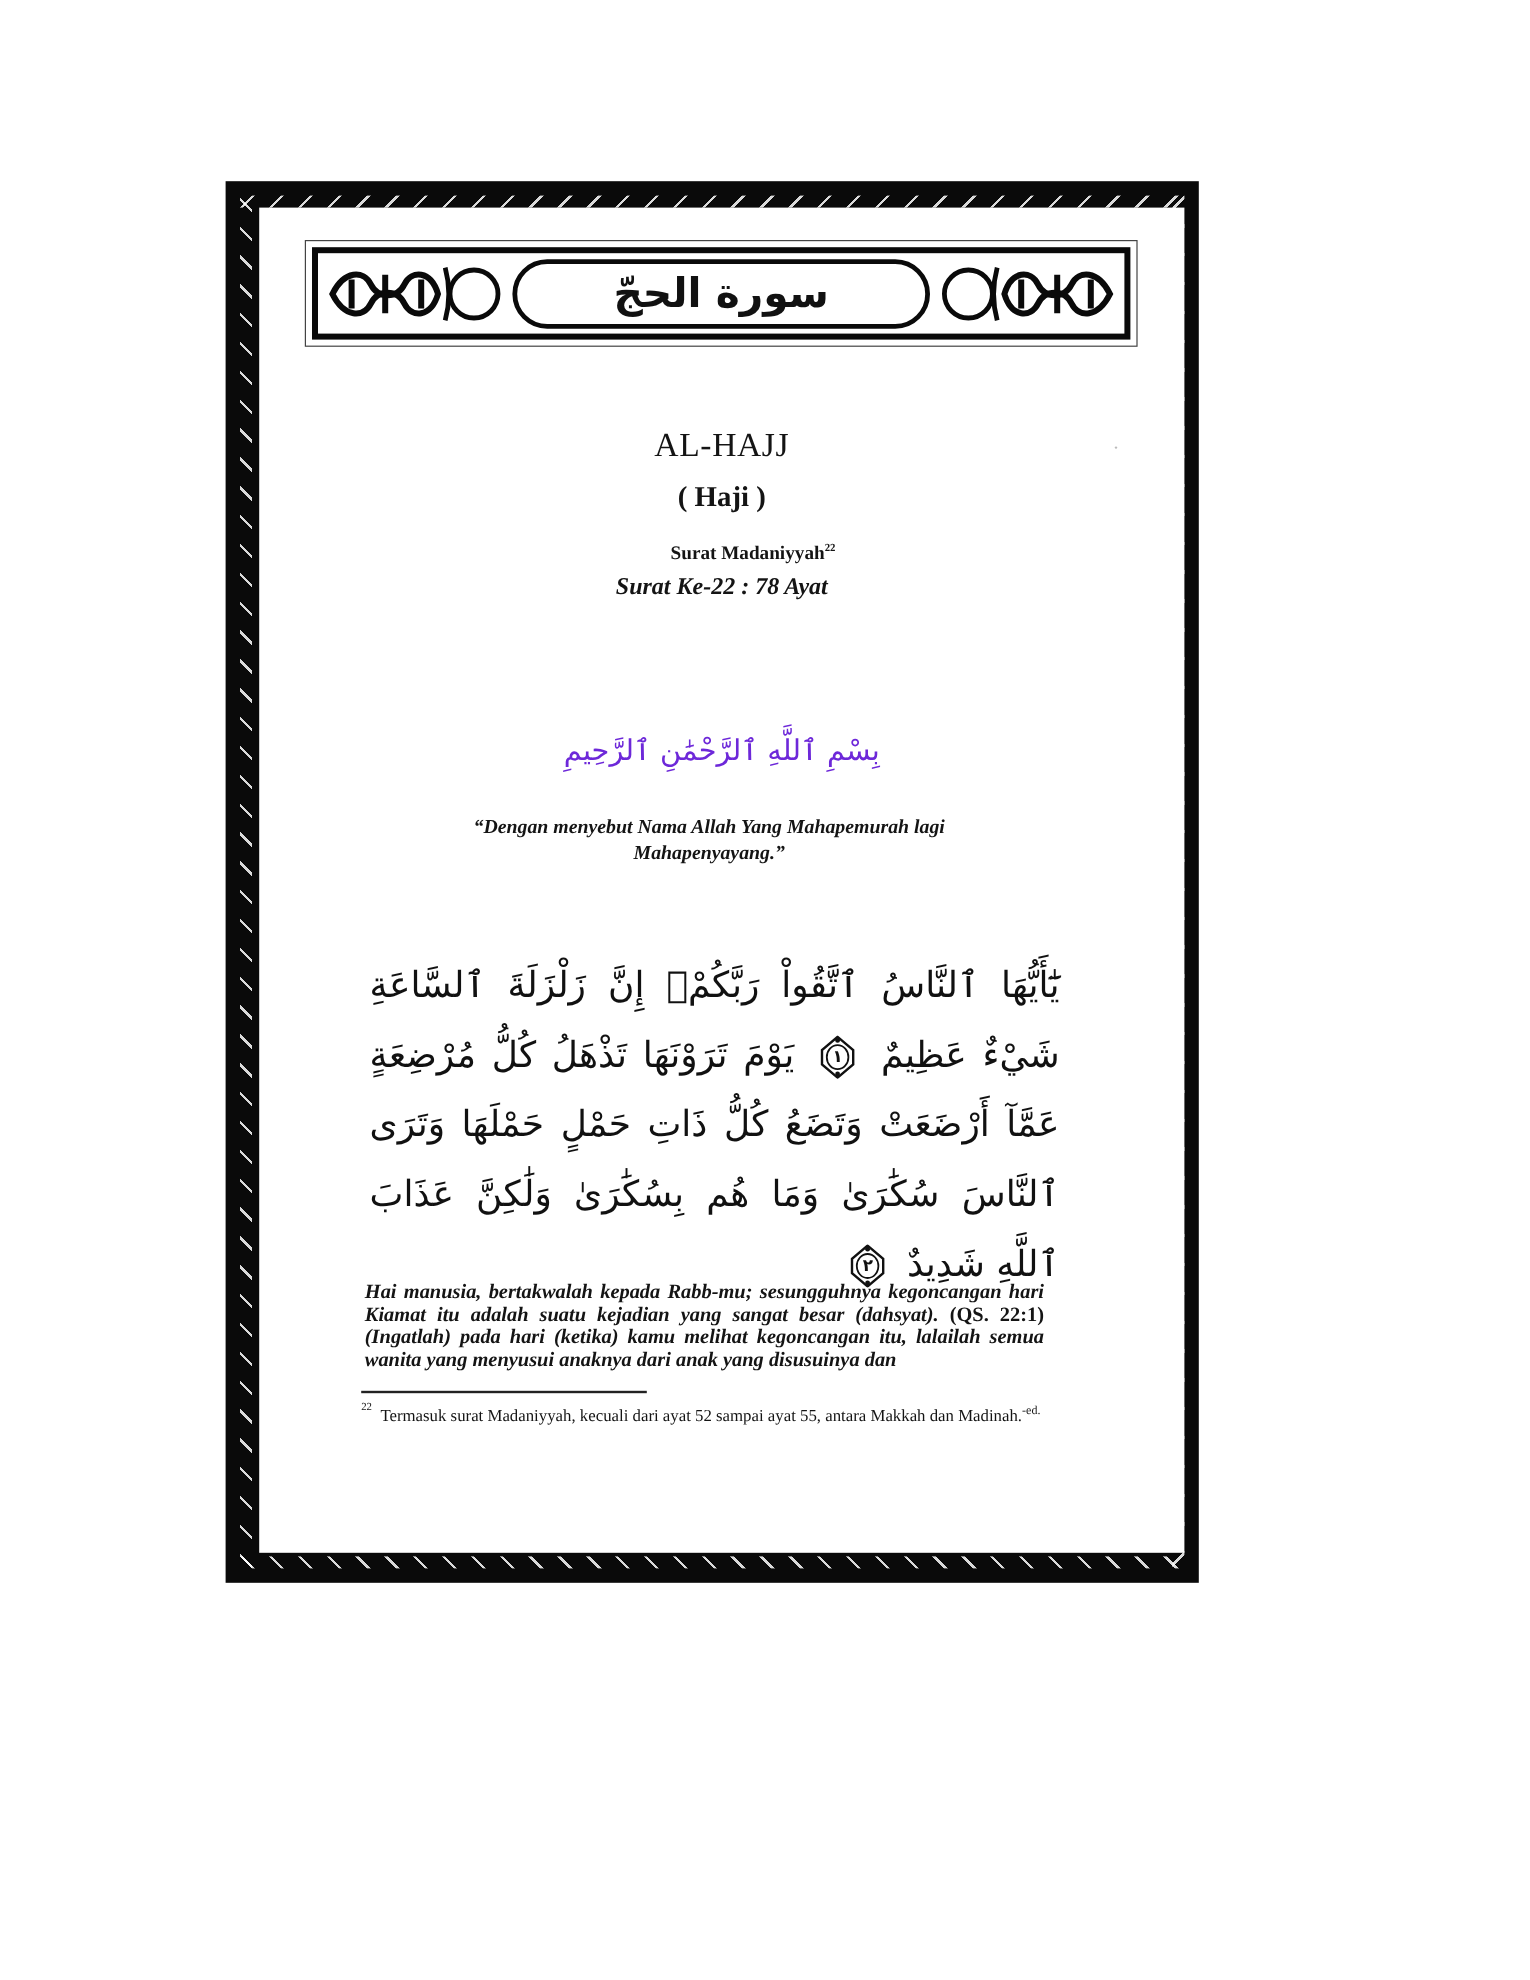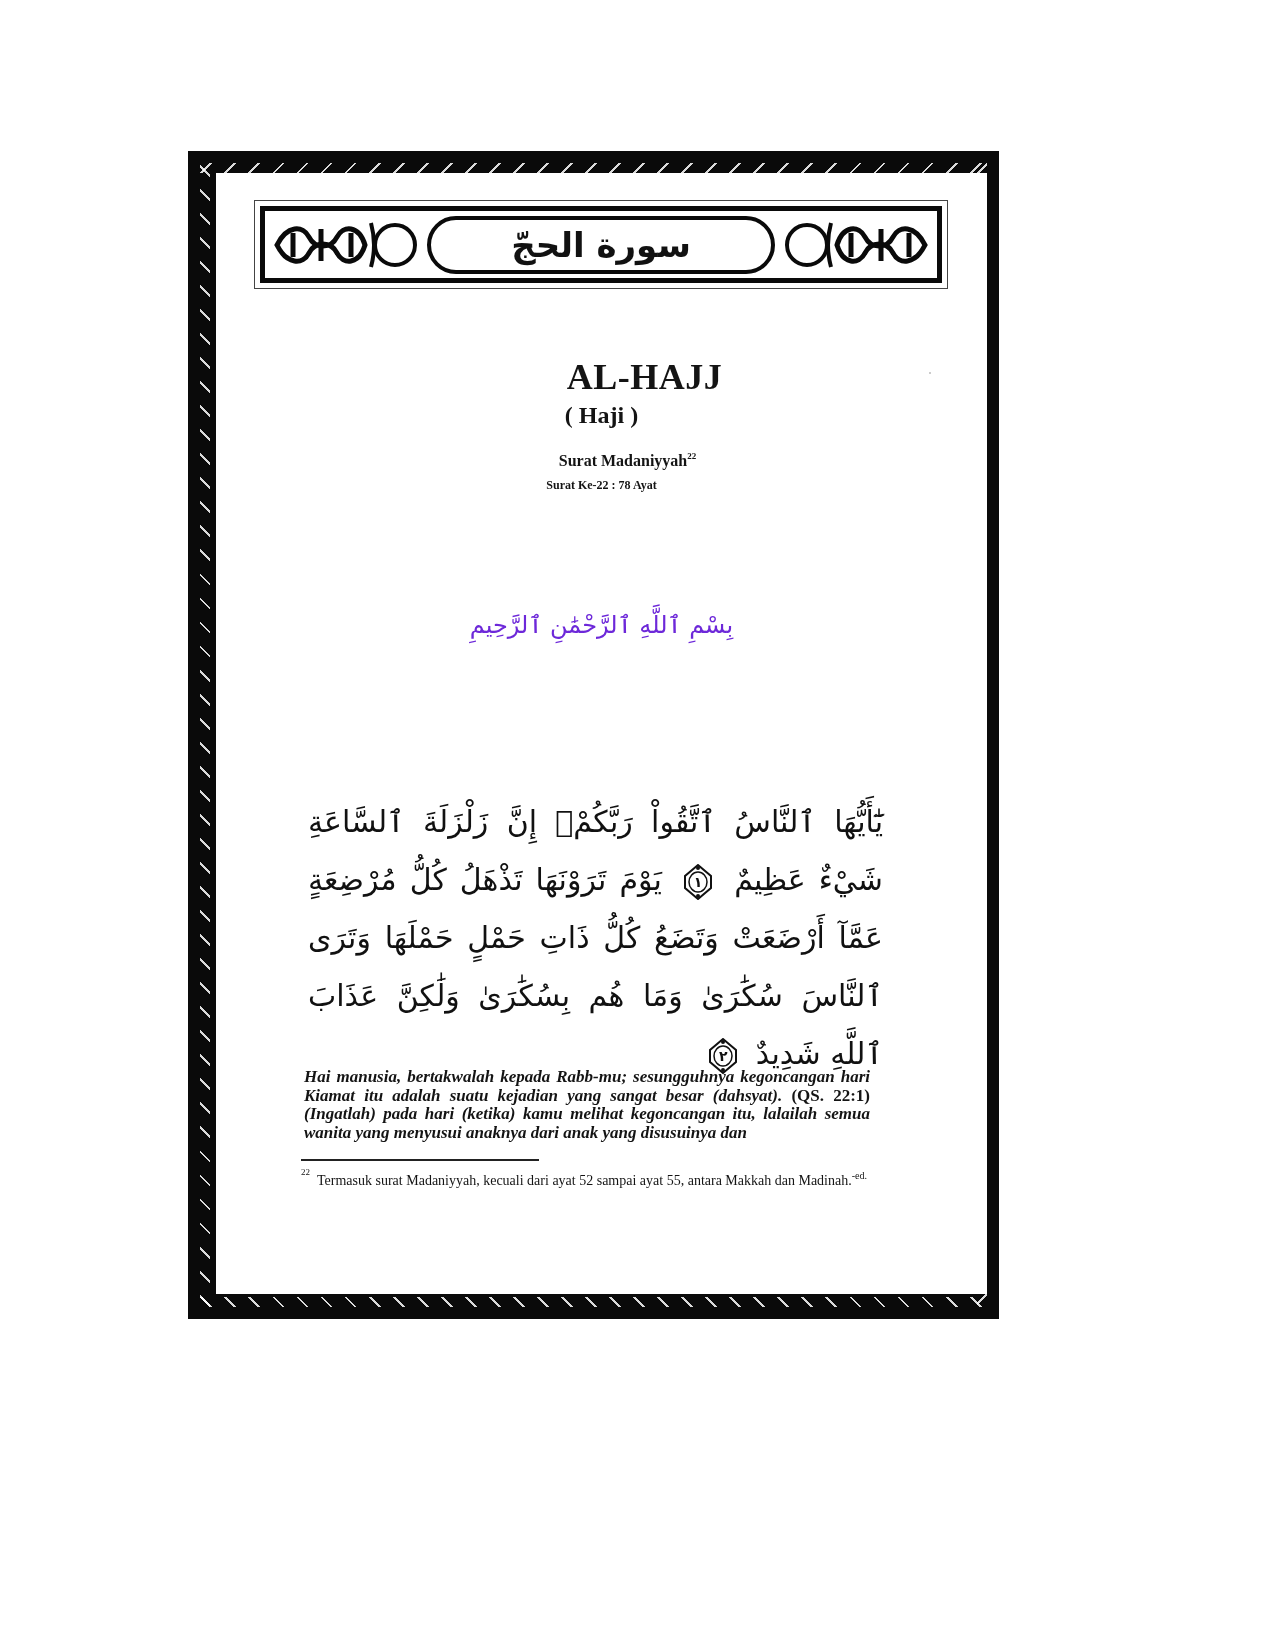--- a/index.html
+++ b/index.html
@@ -40,25 +40,25 @@
   .ornament svg { width: 150px; height: 52px; }
   .title-oval {
     flex: 1; height: 58px; margin: 0 4px; border: 4px solid #0a0a0a; border-radius: 40px;
     display: flex; align-items: center; justify-content: center; box-sizing: border-box;
   }
   .arabic-title {
     font-family: "DejaVu Sans", sans-serif; font-size: 34px; font-weight: bold; direction: rtl; color: #111;
   }
 
   .center-block { position: absolute; left: 0; width: 771px; text-align: center; }
-  .surah-name { top: 183px; font-size: 36px; font-weight: bold; letter-spacing: 0.5px; padding-left: 43px; }
+  .surah-name { top: 183px; font-size: 28px; font-weight: normal; letter-spacing: 0.5px; }
   .surah-meaning { top: 229px; font-size: 24px; font-weight: bold; }
   .surah-type { top: 278px; font-size: 16px; font-weight: bold; padding-left: 26px; }
   .surah-type sup { font-size: 9px; vertical-align: 7px; }
-  .surah-count { top: 305px; font-size: 12px; font-weight: bold; }
+  .surah-count { top: 305px; font-size: 20px; font-weight: bold; font-style: italic; }
 
   .basmala {
     top: 438px; font-family: "DejaVu Sans", sans-serif; font-size: 24px; direction: rtl; color: #6d28d9;
   }
   .basmala-translation {
     top: 505px; left: 140px; width: 470px; font-style: italic; font-weight: bold; font-size: 16.5px; line-height: 22px;
   }
 
   .ayat-block {
     position: absolute; left: 92px; top: 620px; width: 575px; direction: rtl; text-align: justify;
@@ -124,20 +124,21 @@
         </div>
       </div>
     </div>
 
     <div class="center-block surah-name">AL-HAJJ</div>
     <div class="center-block surah-meaning">( Haji )</div>
     <div class="center-block surah-type"><span>Surat Madaniyyah</span><sup>22</sup></div>
     <div class="center-block surah-count">Surat Ke-22 : 78 Ayat</div>
 
     <div class="center-block basmala">بِسْمِ ٱللَّهِ ٱلرَّحْمَٰنِ ٱلرَّحِيمِ</div>
+    <div class="center-block basmala-translation">“Dengan menyebut Nama Allah Yang Mahapemurah lagi Mahapenyayang.”</div>
 
     <div class="ayat-block">
       <span>يَٰٓأَيُّهَا ٱلنَّاسُ ٱتَّقُواْ رَبَّكُمْۚ إِنَّ زَلْزَلَةَ ٱلسَّاعَةِ شَيْءٌ عَظِيمٌ</span>
       <span class="verse-marker">
         <svg width="30" height="36" viewBox="0 0 30 36">
           <path d="M15 1 L28 12 L28 24 L15 35 L2 24 L2 12 Z" fill="none" stroke="#111" stroke-width="2"></path>
           <ellipse cx="15" cy="18" rx="9" ry="10" fill="none" stroke="#111" stroke-width="1.5"></ellipse>
           <circle cx="15" cy="4" r="2" fill="#111"></circle>
             <circle cx="15" cy="32" r="2" fill="#111"></circle>
         </svg>

